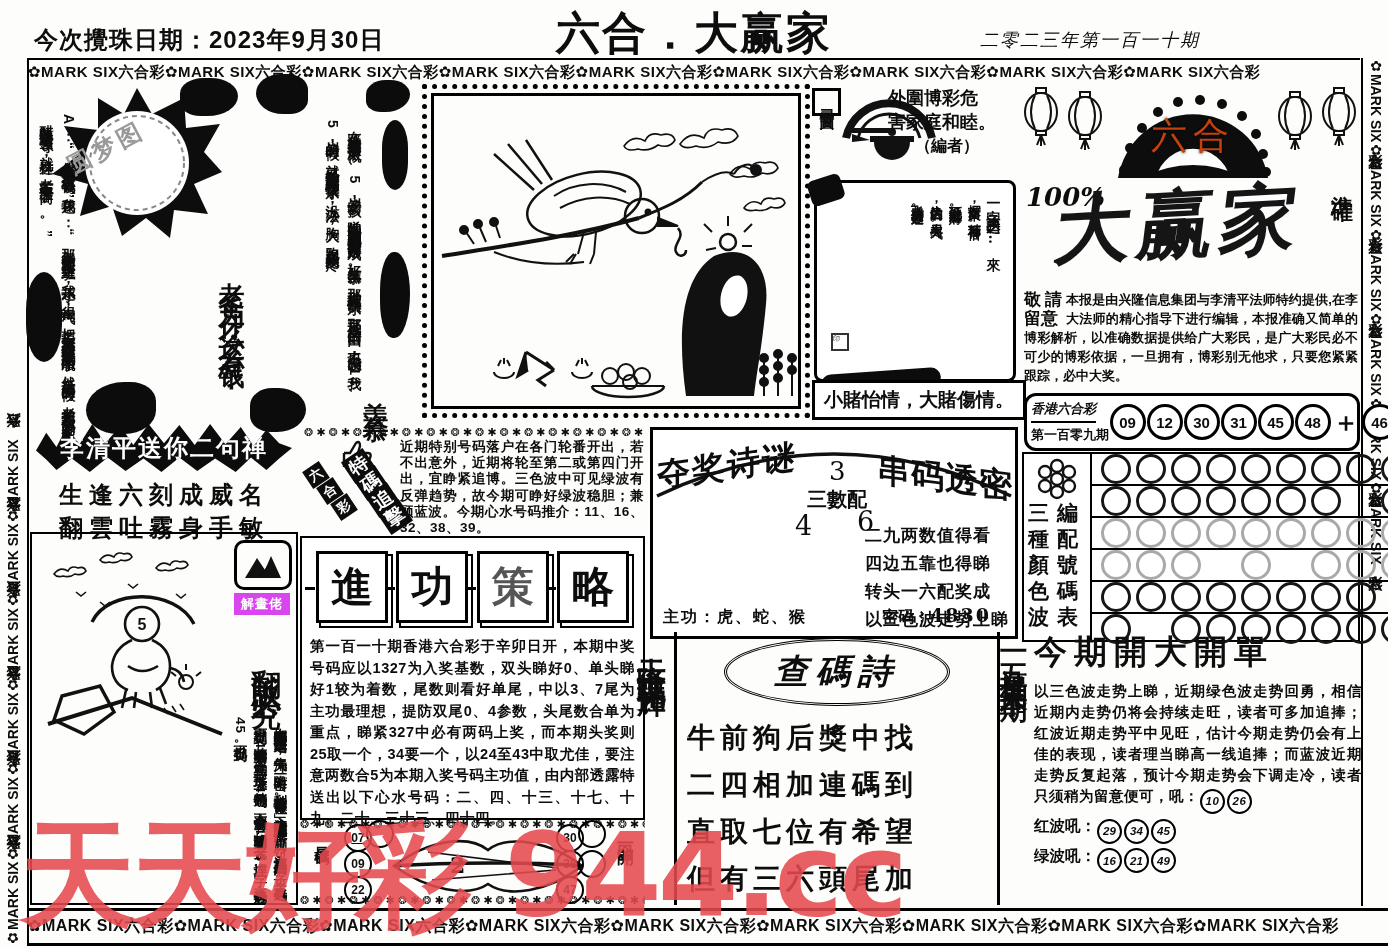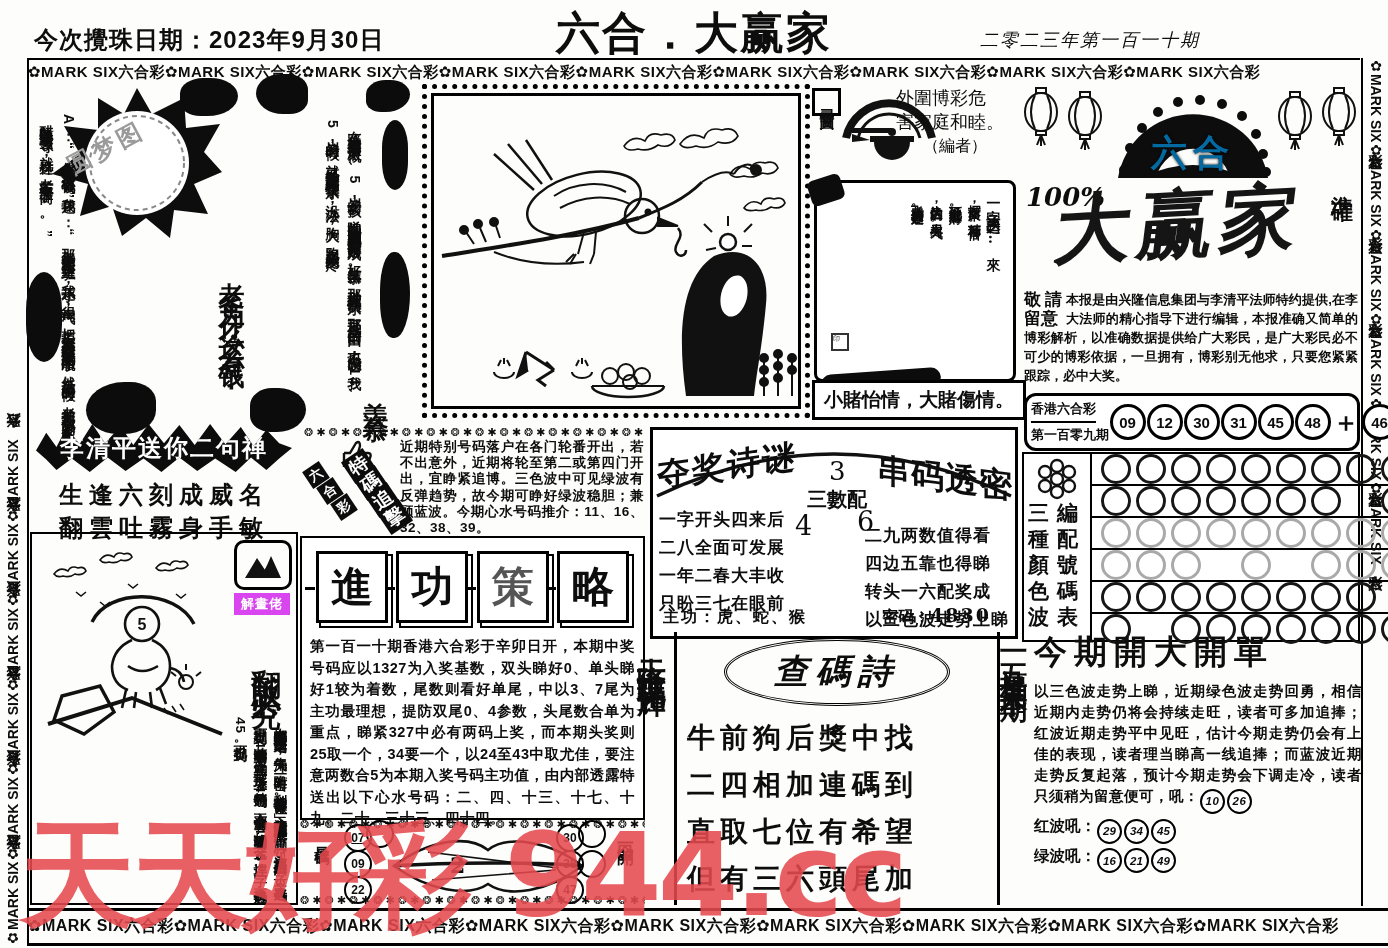--- a/index.html
+++ b/index.html
@@ -32,44 +32,44 @@
   .stamp-burst{left:22px;top:6px;}
   .stamp-text{position:absolute;left:34px;top:50px;transform:rotate(-28deg);font-size:24px;font-weight:900;color:#9a9a9a;letter-spacing:4px;}
 
   
   .pic{left:422px;top:84px;width:388px;height:334px;border:5px dotted #000;padding:4px;box-sizing:border-box;}
   .pic-inner{width:100%;height:100%;border:3px solid #000;box-sizing:border-box;}
 
   
   .warn{left:812px;top:84px;width:206px;height:336px;}
   .warn-badge{left:0;top:4px;border:3px solid #000;padding:5px 2px;font-size:15px;font-weight:900;letter-spacing:4px;}
-  .warn-note{right:4px;top:2px;width:118px;font-size:18px;font-weight:400;line-height:24px;text-align:left;}
+  .warn-note{right:12px;top:2px;width:118px;font-size:18px;font-weight:700;line-height:24px;text-align:left;}
   .warn-note .ed{display:block;text-align:center;font-size:16px;}
   .scroll{left:2px;top:96px;width:196px;height:196px;background:#fff;border:3px solid #000;border-radius:8px;}
   .scroll:before{content:"";position:absolute;left:-8px;top:-6px;width:34px;height:26px;background:#0c0c0c;border-radius:6px;transform:rotate(-18deg);}
   .scroll:after{content:"";position:absolute;left:4px;bottom:-12px;width:120px;height:20px;background:#0c0c0c;border-radius:10px;transform:rotate(-4deg);}
   .scroll-text{position:absolute;right:10px;top:12px;height:170px;writing-mode:vertical-rl;font-family:"DejaVu Serif",serif;font-size:13px;font-weight:700;line-height:19px;letter-spacing:1px;}
   .scroll-title{font-size:14px;letter-spacing:3px;}
   .scroll-seal{position:absolute;left:14px;bottom:28px;width:14px;height:14px;border:2px solid #333;font-size:7px;line-height:7px;overflow:hidden;color:#333;}
   .slogan{left:0;bottom:0;width:204px;border:3px solid #000;padding:4px 2px;font-size:19px;font-weight:900;text-align:center;background:#fff;white-space:nowrap;}
 
   
   .brand{left:1022px;top:82px;width:338px;height:310px;}
   .arch{left:88px;top:0px;width:166px;height:96px;}
-  .arch-label{position:absolute;left:50%;top:47px;transform:translateX(-50%);color:#0369a1;font-size:36px;font-weight:700;letter-spacing:6px;white-space:nowrap;text-shadow:0 0 3px #000;}
+  .arch-label{position:absolute;left:50%;top:30px;transform:translateX(-50%);color:#c2410c;font-size:36px;font-weight:400;letter-spacing:6px;white-space:nowrap;text-shadow:0 0 3px #000;}
   .pct{left:4px;top:100px;font-size:26px;font-weight:700;font-style:italic;font-family:"DejaVu Serif",serif;}
   .brandname{left:34px;top:92px;font-size:76px;font-weight:900;font-family:"DejaVu Serif",serif;transform:skewX(-10deg) rotate(-3deg);letter-spacing:6px;color:#151515;}
   .accuracy{right:2px;top:96px;font-size:22px;font-weight:900;writing-mode:vertical-rl;letter-spacing:4px;font-family:"DejaVu Serif",serif;}
   .notice{left:2px;top:208px;width:334px;font-size:13px;line-height:19px;font-weight:600;text-align:justify;}
   .notice-lead{float:left;width:38px;font-size:17px;font-weight:900;line-height:19px;margin-right:4px;}
 
   
   .result{left:1024px;top:393px;width:336px;height:58px;border:3px solid #000;border-radius:12px;display:flex;align-items:center;padding:2px 4px;box-sizing:border-box;background:#fff;}
   .result-id{width:84px;font-family:"DejaVu Serif",serif;font-size:13px;font-weight:700;line-height:20px;white-space:nowrap;}
-  .result-id .top{border-bottom:2px solid #000;display:inline-block;padding-bottom:2px;margin-bottom:2px;}
+  .result-id .top{border-bottom:2px solid #000;display:inline-block;padding-bottom:2px;margin-bottom:2px;font-style:italic;}
   .ball{display:inline-flex;align-items:center;justify-content:center;width:30px;height:30px;border:3px solid #000;border-radius:50%;font-weight:700;font-size:15px;margin:0 0.5px;background:#fff;flex:none;}
   .plus{font-size:26px;font-weight:700;margin:0 2px;}
 
   
   .zen{left:30px;top:424px;width:268px;height:106px;}
   .zen-burst{position:relative;margin:0 6px;background:#0c0c0c;color:#fff;font-size:24px;font-weight:900;text-align:center;
              padding:8px 0;letter-spacing:2px;clip-path:polygon(0 55%,4% 18%,8% 48%,12% 6%,17% 42%,22% 0,27% 40%,33% 4%,38% 44%,44% 0,50% 40%,56% 2%,62% 44%,68% 0,74% 42%,80% 6%,85% 46%,90% 12%,95% 40%,100% 50%,95% 72%,90% 96%,84% 70%,78% 100%,70% 72%,63% 98%,56% 70%,49% 100%,42% 72%,35% 98%,28% 70%,21% 100%,14% 72%,8% 96%,4% 74%);}
   .zen-lines{margin-top:6px;font-size:24px;font-weight:900;letter-spacing:6px;text-align:center;line-height:33px;white-space:nowrap;}
 
   
@@ -385,26 +385,20 @@
   <div class="abs prize">
     <svg class="abs" style="left:0;top:0;" width="362" height="70" viewBox="0 0 362 70">
       <path d="M4,66 Q181,-18 358,66" fill="none" stroke="#111" stroke-width="3.5"></path>
     </svg>
     <div class="abs prize-h-left">夺奖诗谜</div>
     <div class="abs prize-h-right">串码透密</div>
     <div class="abs combo-n1">3</div>
     <div class="abs combo-label">三數配</div>
     <div class="abs combo-n2">4</div>
     <div class="abs combo-n3">6</div>
-    <div class="abs prize-lines-l" id="prize-left">
-        <div>一字开头四来后</div>
-        <div>二八全面可发展</div>
-        <div>一年二春大丰收</div>
-        <div>只盼三七在眼前</div>
-      </div>
     <div class="abs prize-lines-r" id="prize-right">
         <div>二九两数值得看</div>
         <div>四边五靠也得睇</div>
         <div>转头一六配奖成</div>
         <div>以三色波走势上睇</div>
       </div>
     <div class="abs prize-zodiac">主功：虎、蛇、猴</div>
     <div class="abs prize-code"><span>密码：</span><b>4830</b></div>
   </div>
 

